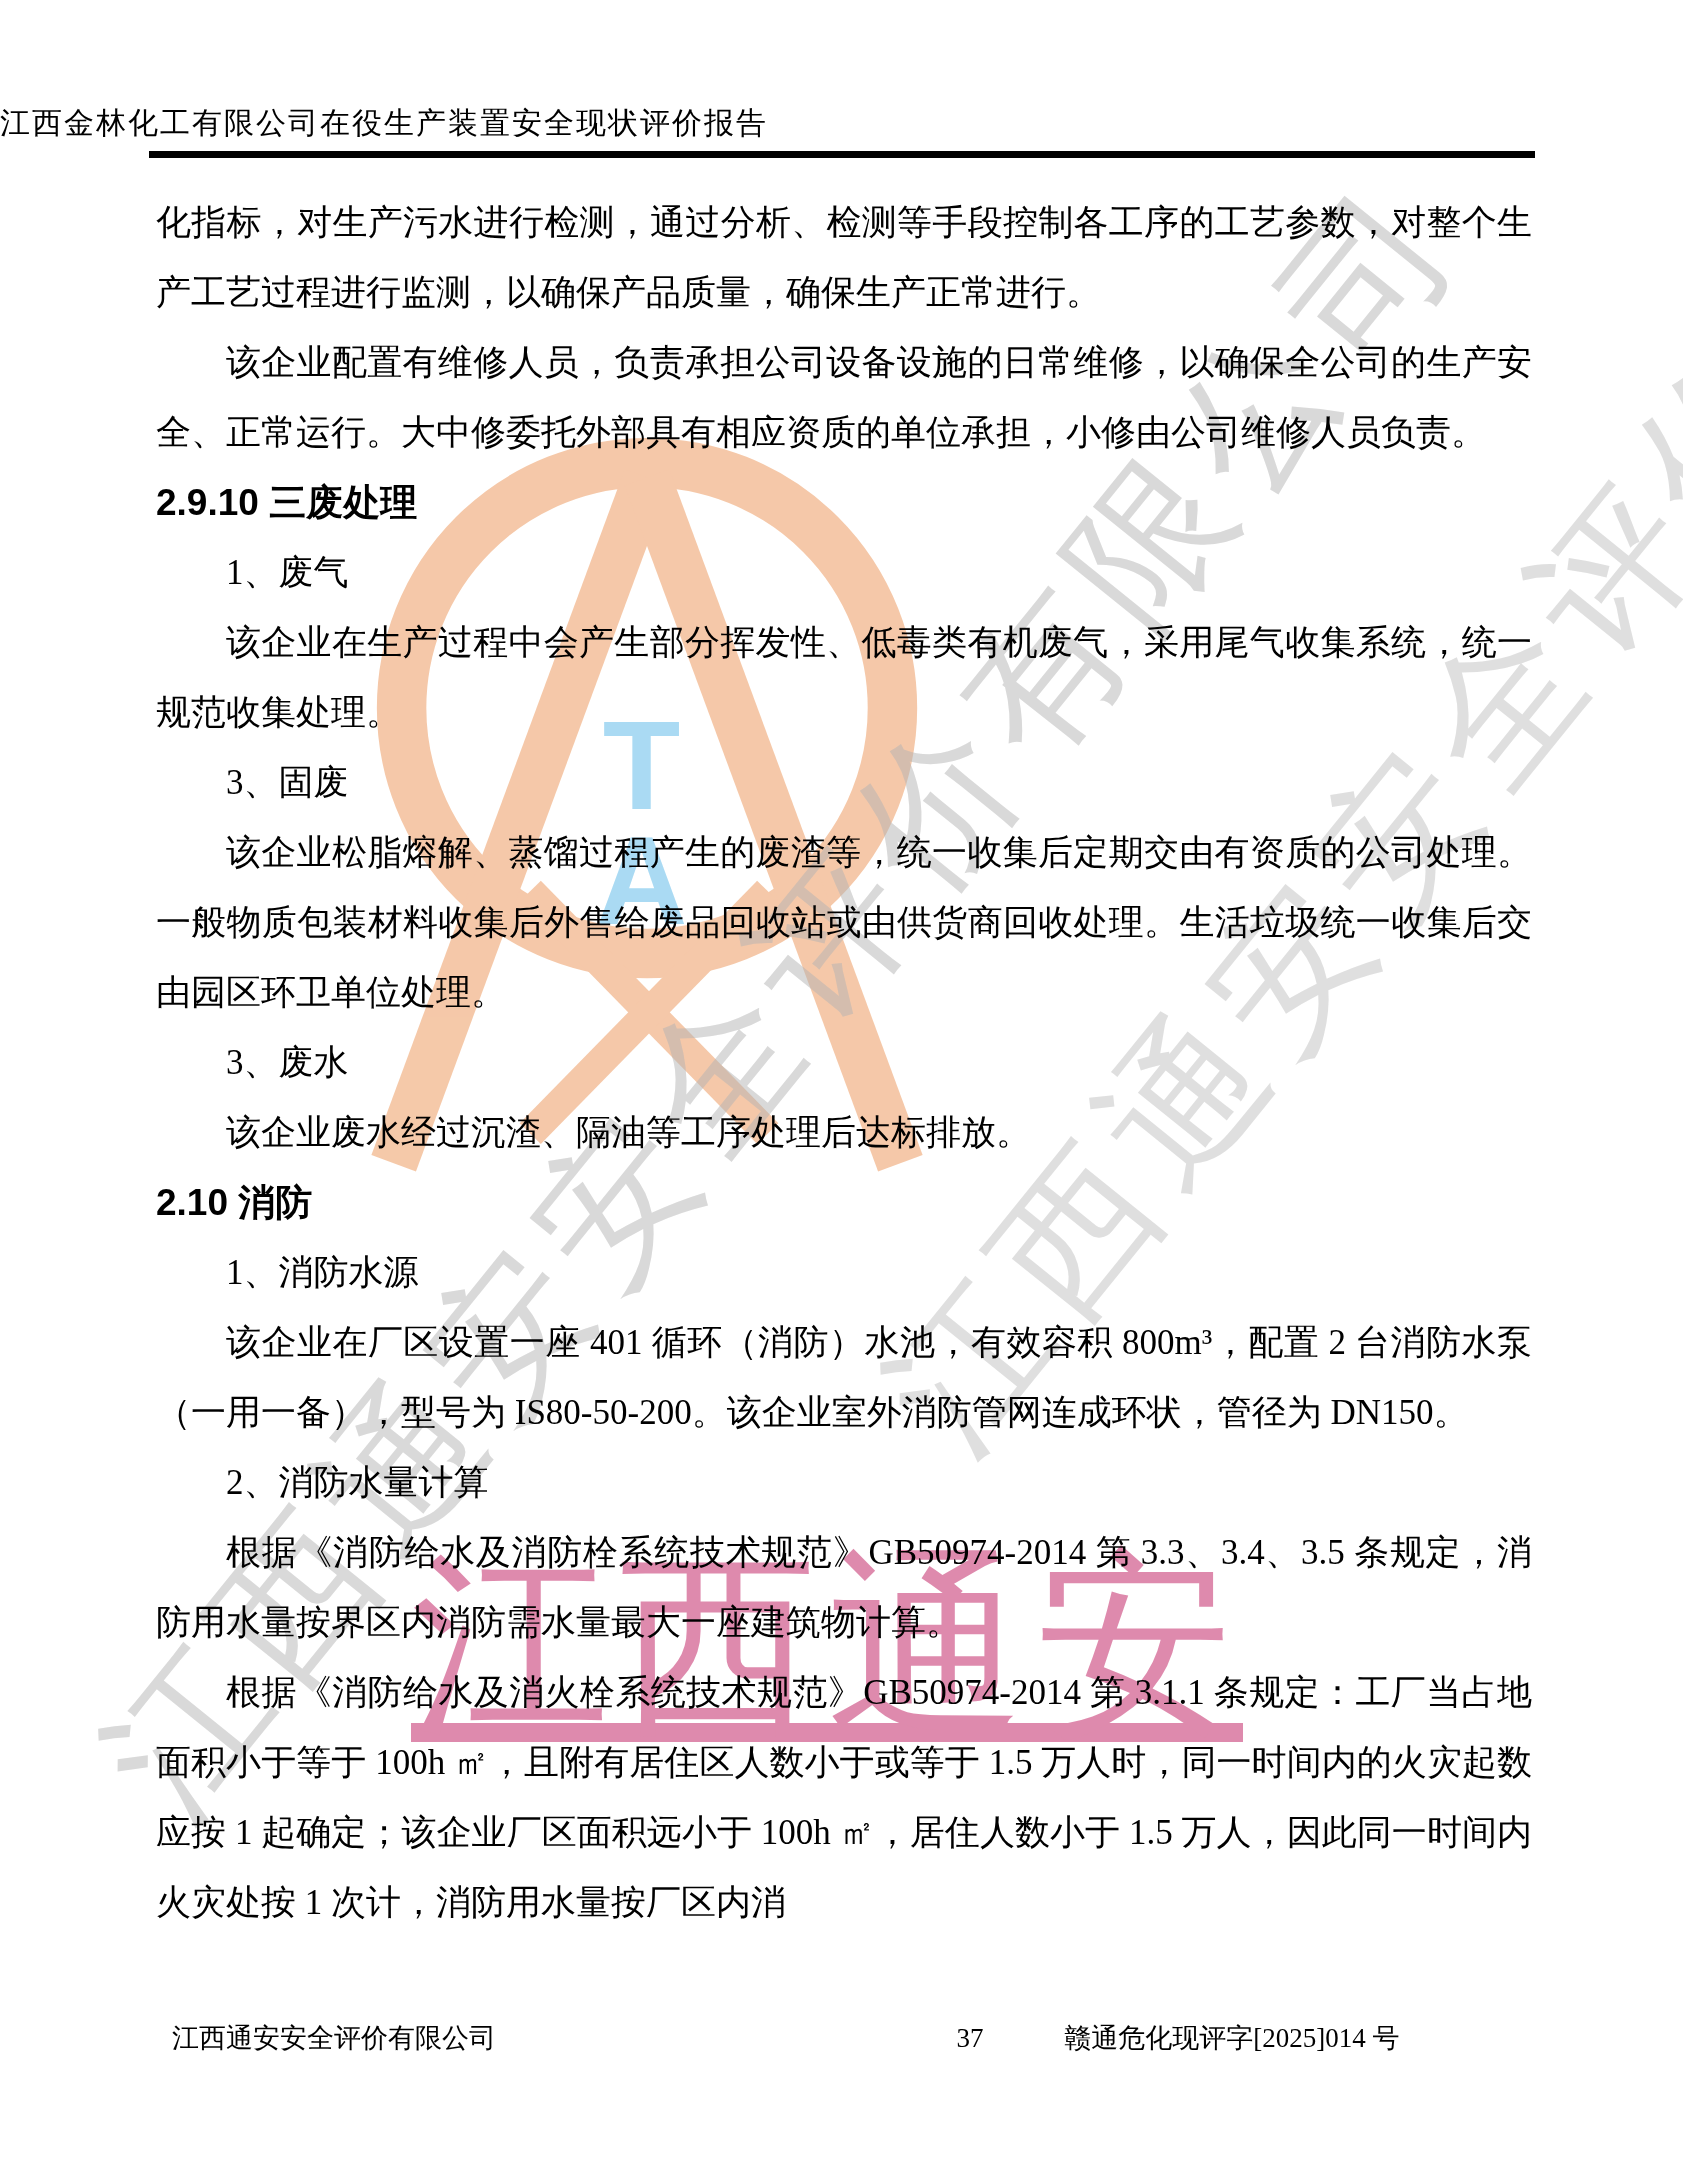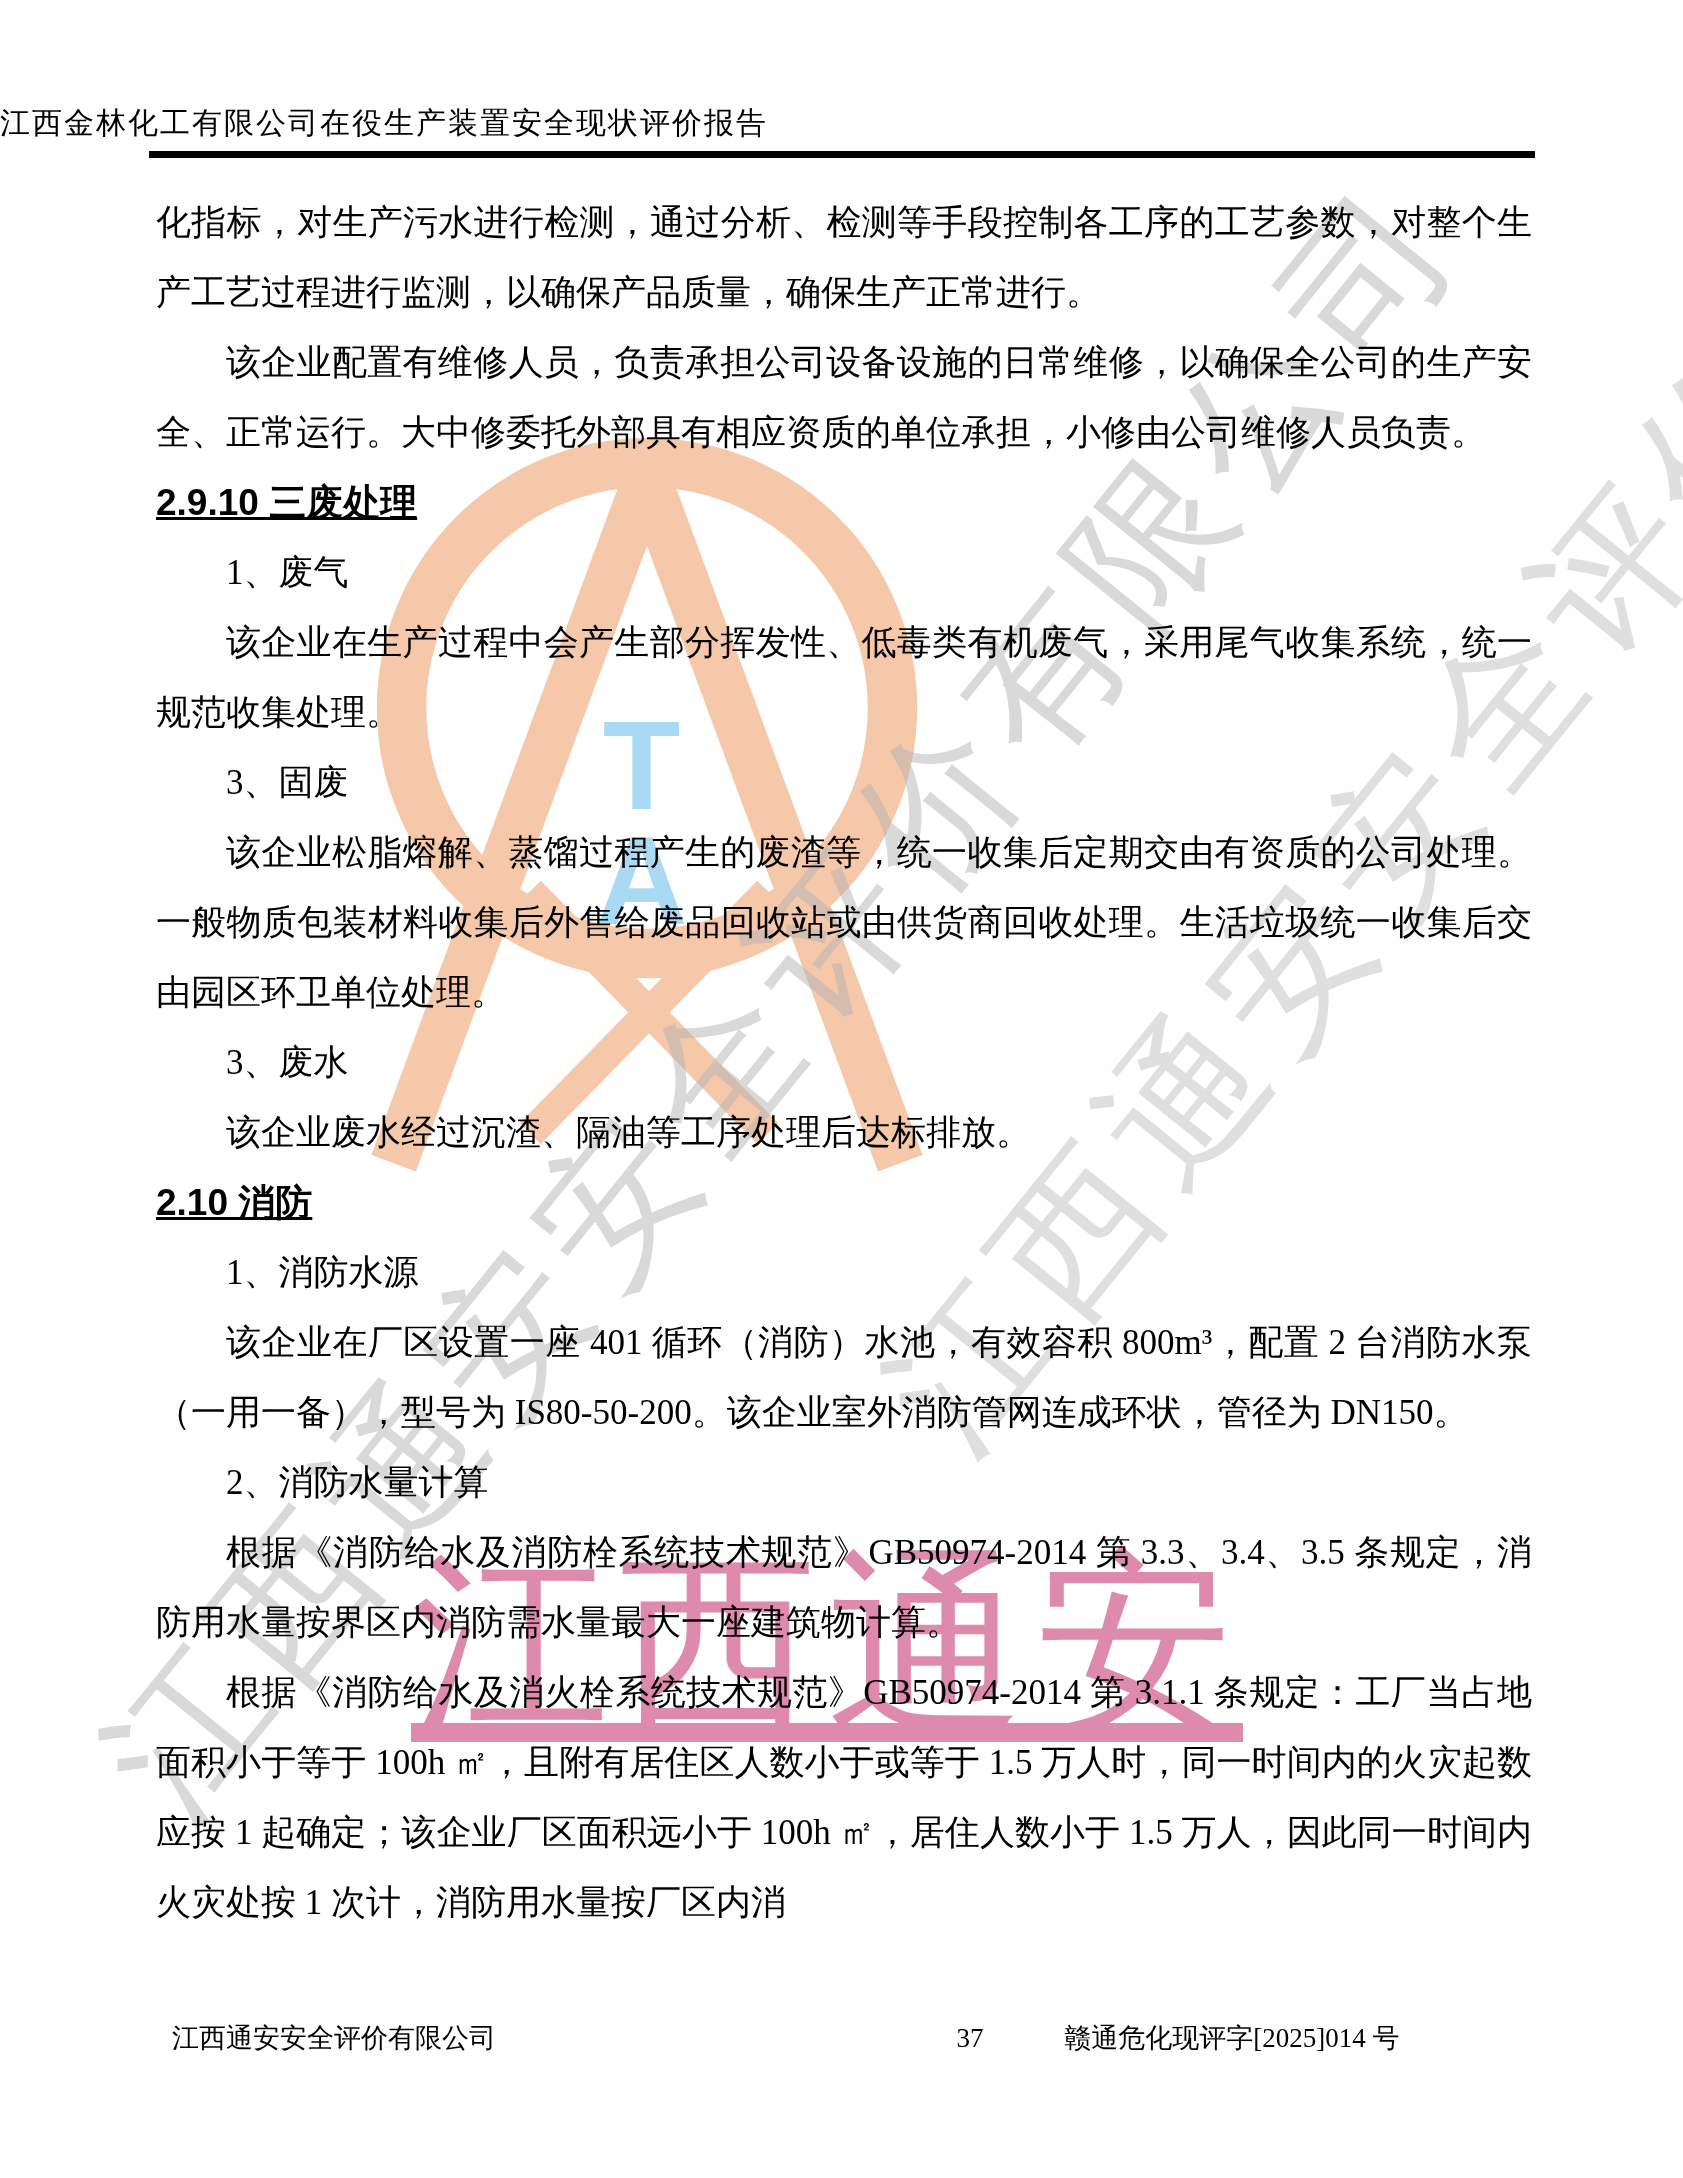--- a/index.html
+++ b/index.html
@@ -67,21 +67,20 @@
     font-size:35px;
     line-height:70px;
     text-align:justify;
   }
   .para { text-indent:0; }
   .para.indent { text-indent:2em; }
   .heading {
     font-family:"Liberation Sans","DejaVu Sans",sans-serif;
     font-weight:700;
     font-size:37px;
-    text-decoration:underline;
   }
 
   
   .footer {
     position:absolute; z-index:2;
     top:2020px; left:158px;
     width:1376px;
     font-size:27px;
     display:flex;
     align-items:baseline;

